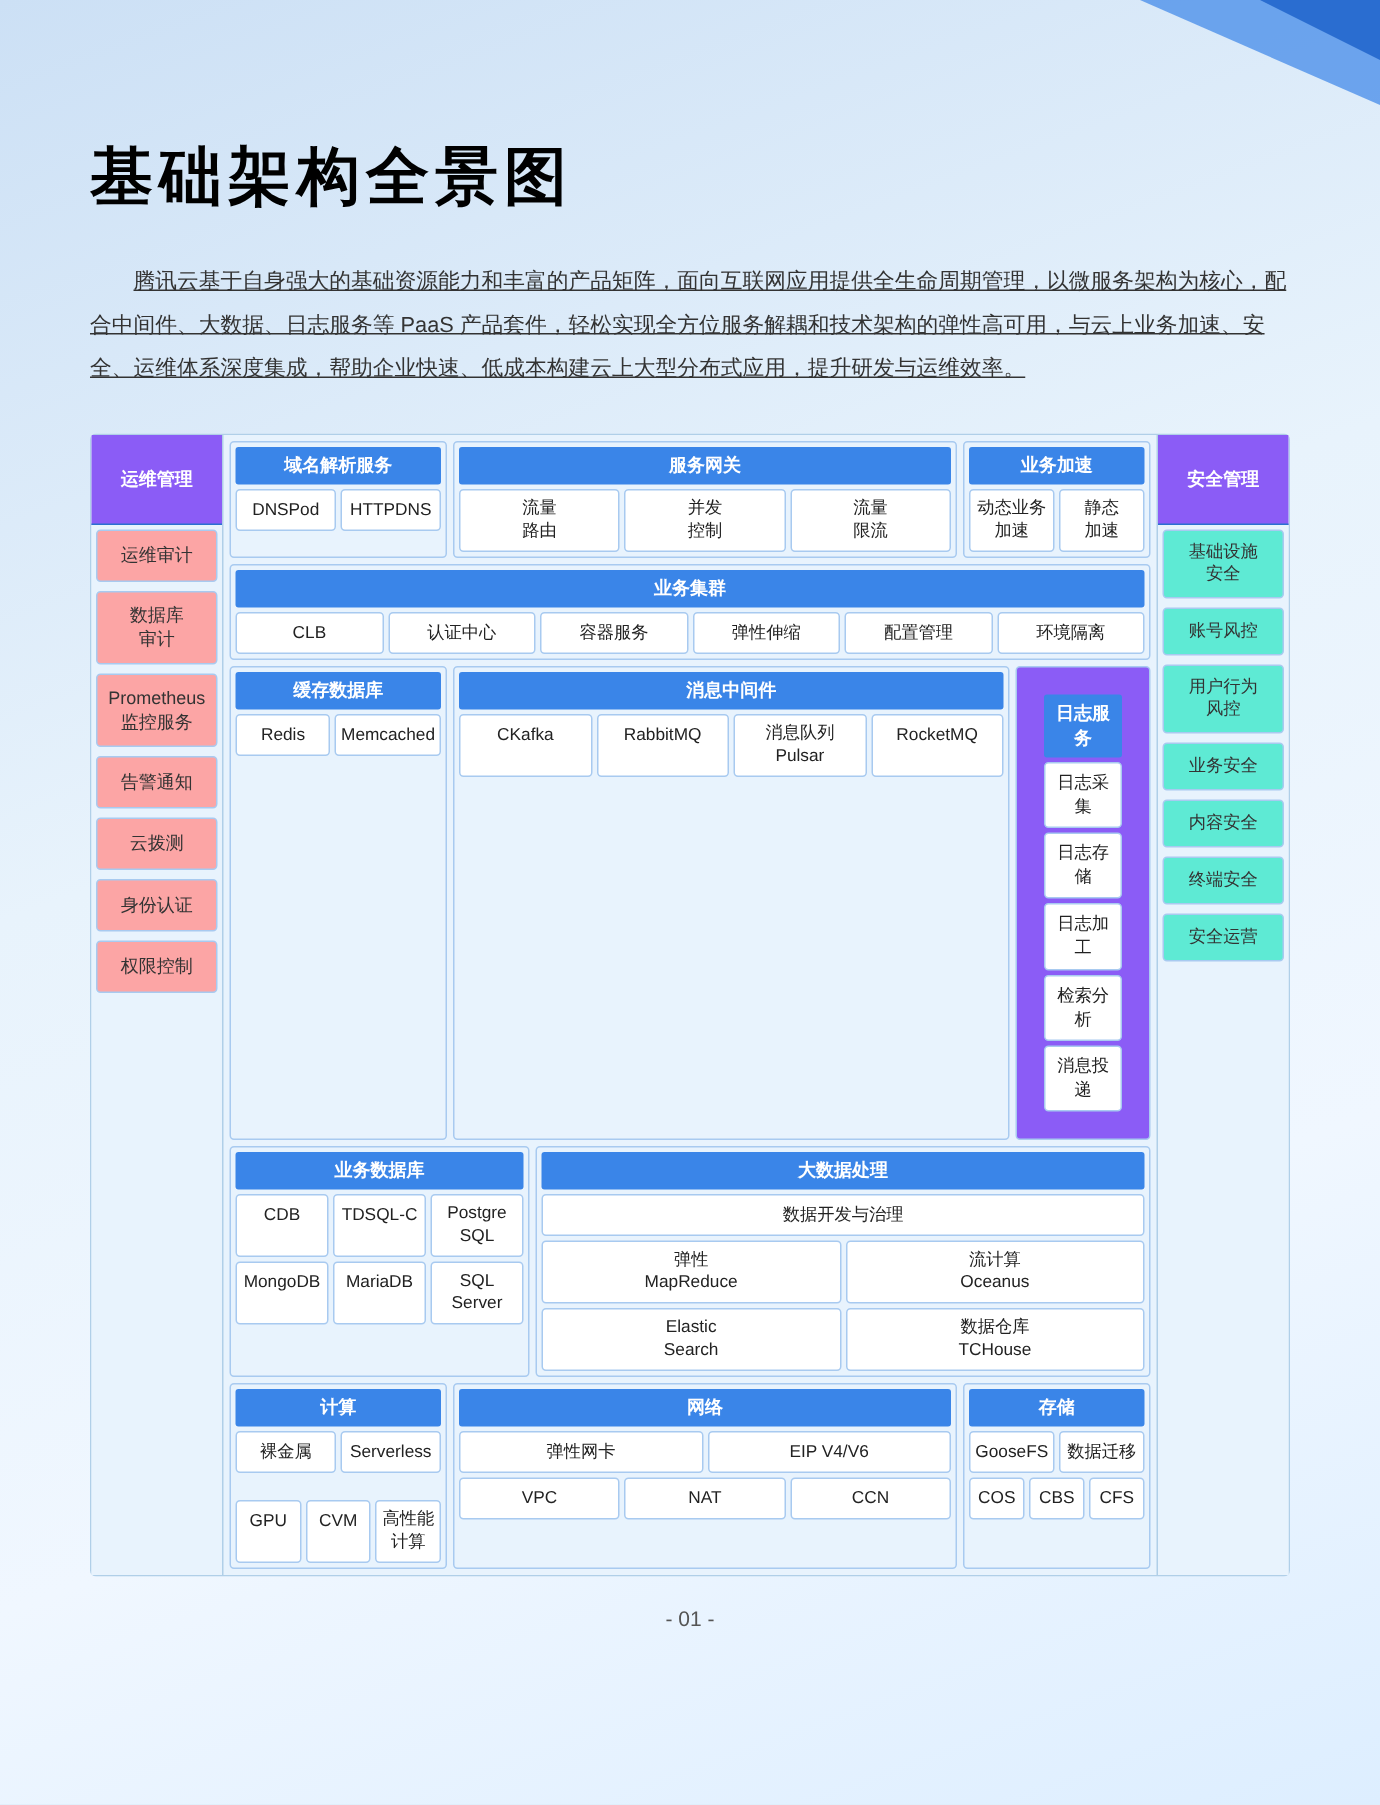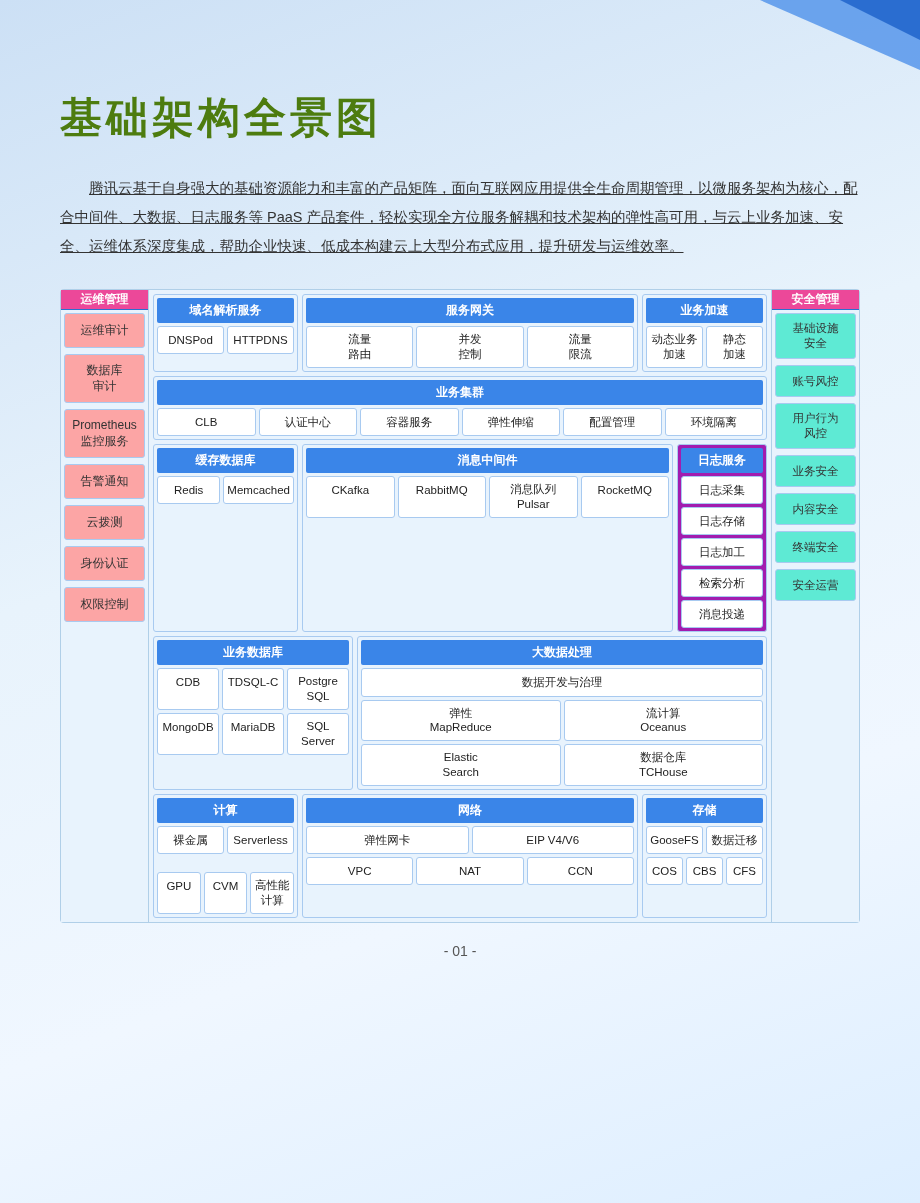--- a/index.html
+++ b/index.html
@@ -18,21 +18,21 @@
       z-index: 0;
     }
     .content-area {
       position: relative;
       z-index: 2;
       padding: 90px 60px 40px 60px;
     }
     .page-title {
       font-size: 42px;
       font-weight: 900;
-      color: #4d7c0f;
+      color: #000000;
       margin-bottom: 28px;
       letter-spacing: 4px;
     }
     .intro-text {
       font-size: 14.5px;
       color: #333;
       line-height: 2;
       margin-bottom: 28px;
       text-indent: 2em;
       text-decoration: underline;
@@ -55,26 +55,26 @@
       display: flex;
       flex-direction: column;
       background: #e8f3fd;
       border-right: 1px solid #b0cfe8;
     }
     .right-col {
       border-right: none;
       border-left: 1px solid #b0cfe8;
     }
     .left-col-header, .right-col-header {
-      background: #ec4899;
+      background: #8b5cf6;
       color: white;
       font-size: 12px;
       font-weight: bold;
       text-align: center;
-      padding: 1px 4px;
+      padding: 21px 4px;
       border-bottom: 1px solid #2a70d0;
     }
     .left-col-item {
       text-align: center;
       font-size: 12px;
       color: #333;
       padding: 8px 4px;
       border-bottom: 1px solid #cde0f5;
       display: flex;
       align-items: center;
@@ -141,24 +141,24 @@
       padding: 5px 3px;
       line-height: 1.4;
     }
     .section-wrap {
       background: #e8f3fd;
       border: 1px solid #a8caf0;
       border-radius: 3px;
       padding: 3px;
     }
     .log-section {
-      background: #a21caf;
+      background: #8b5cf6;
       border: 1px solid #a8caf0;
       border-radius: 3px;
-      padding: 3px;
+      padding: 18px;
     }
     .log-items {
       display: flex;
       flex-direction: column;
       gap: 3px;
     }
     .page-footer {
       text-align: center;
       color: #555;
       font-size: 14px;

